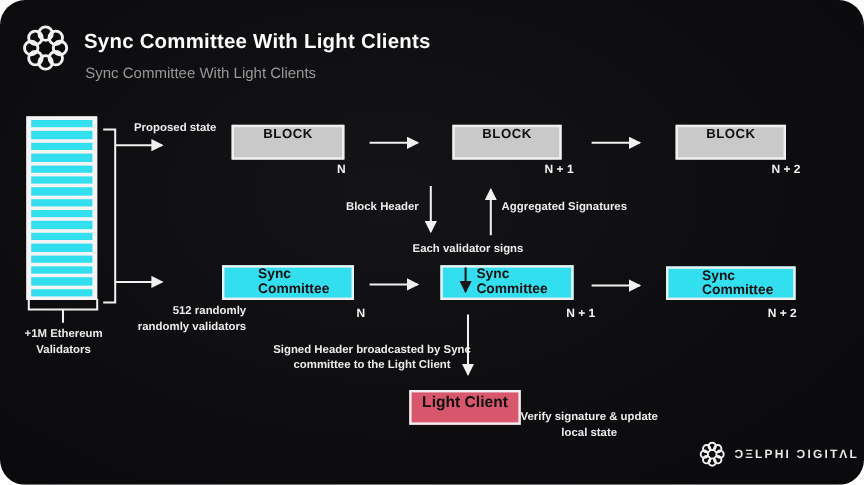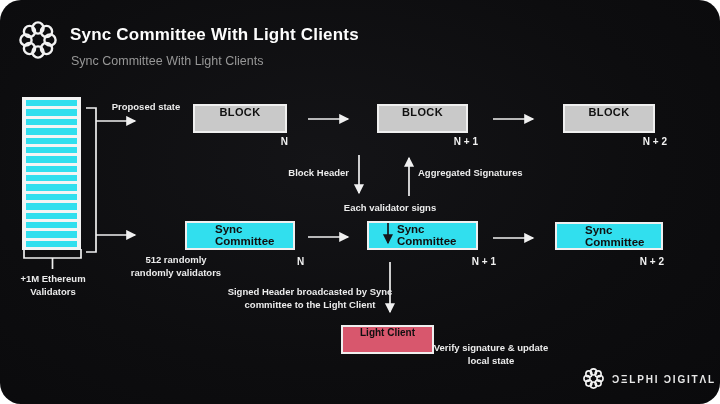--- a/index.html
+++ b/index.html
@@ -26,21 +26,21 @@
   .vbar{flex:1;background:var(--cyan);}
   
   .dbox{
     box-sizing:border-box;
     display:flex;align-items:flex-start;justify-content:center;
     border:2px solid #efefef;
     color:#101010;font-weight:700;
   }
   .block-box{background:var(--gray);font-size:11px;letter-spacing:.4px;}
   .sync-box{background:var(--cyan);font-size:11.5px;padding-left:28px;}
-  .light-box{background:var(--pink);font-size:10px;}
+  .light-box{background:var(--pink);font-size:13px;}
   
   .lbl{font-size:9.5px;font-weight:700;color:#ececec;white-space:nowrap;line-height:1.32;text-align:right;}
   .center{text-align:center;transform:translateX(-50%);}
   .idx{font-size:10px;font-weight:700;color:#f2f2f2;white-space:nowrap;}
   .idx-r{transform:translateX(-100%);}
   
   .brand-text{left:612px;top:374px;font-size:10px;font-weight:700;letter-spacing:1.8px;color:#e8e8e8;white-space:nowrap;}
   svg.overlay{position:absolute;left:0;top:0;pointer-events:none;}
   .ring{stroke:#f2f2f2;fill:none;}
 </style>
@@ -81,21 +81,21 @@
       <div class="vbar"></div>
       <div class="vbar"></div>
       <div class="vbar"></div>
     </div>
   <div class="abs lbl center" style="left:53px;top:273px;text-align:center;">
     <div>+1M Ethereum</div>
     <div>Validators</div>
   </div>
 
   <div class="abs lbl center" style="left:146px;top:101px;">Proposed state</div>
-  <div class="abs lbl center" style="left:176px;top:254px;text-align:center;">
+  <div class="abs lbl center" style="left:160px;top:254px;text-align:right;">
     <div>512 randomly</div>
     <div>randomly validators</div>
   </div>
 
   <div class="abs dbox block-box" style="left:193px;top:104px;width:94px;height:29px;">
     <span>BLOCK</span>
   </div>
   <div class="abs dbox block-box" style="left:377px;top:104px;width:91px;height:29px;">
     <span>BLOCK</span>
   </div>

